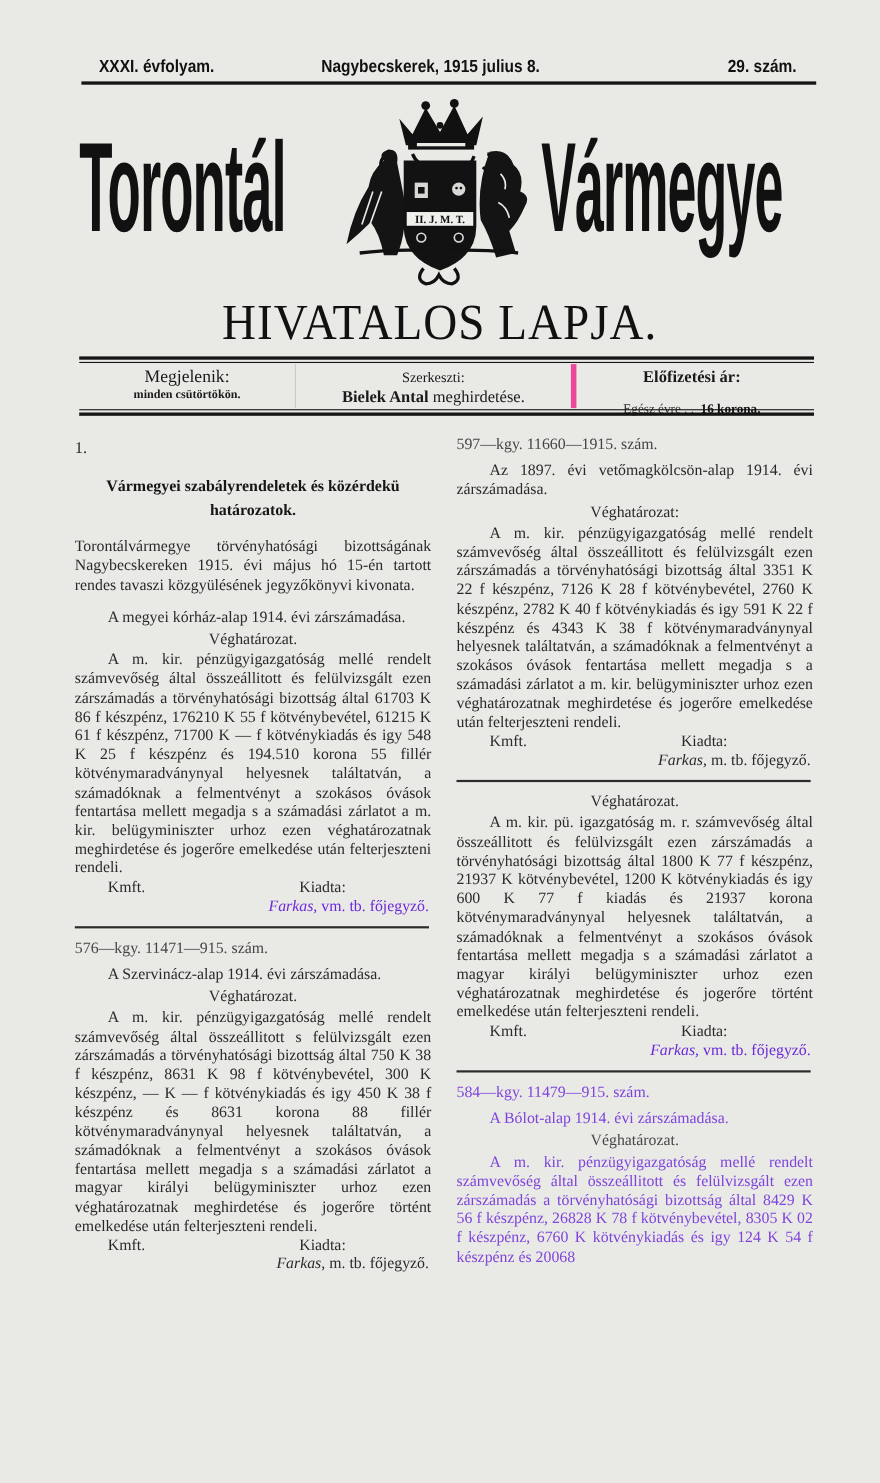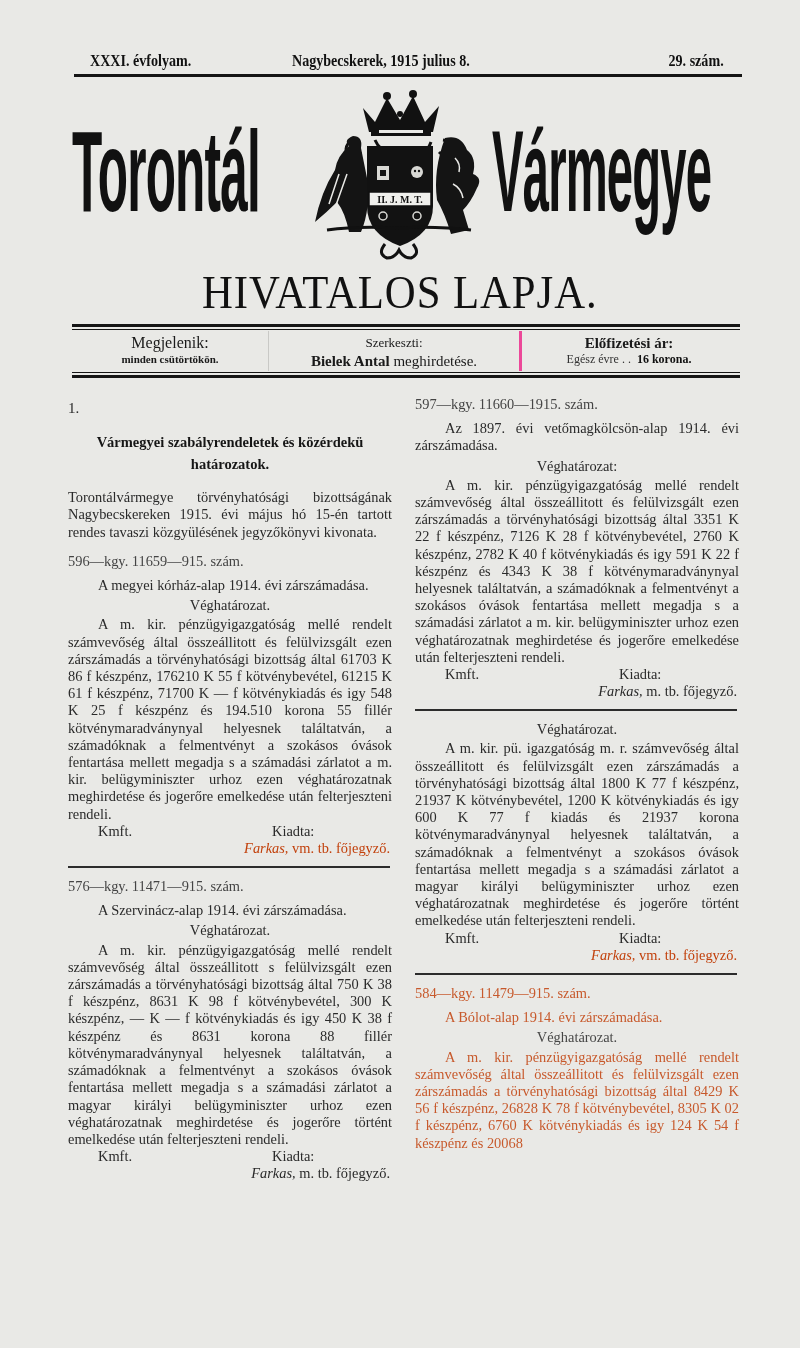--- a/index.html
+++ b/index.html
@@ -8,21 +8,21 @@
     background: #e9e9e6;
     color: #1a1a1a;
     font-family: "Liberation Serif", "DejaVu Serif", serif;
     position: relative;
   }
   .page { position: absolute; left: 0; top: 0; width: 800px; height: 1348px; }
 
   
   .topline {
     position: absolute; left: 74px; top: 48px; width: 668px; height: 26px;
-    font-family: Liberation Serif, serif;
+    font-family: Liberation Sans, sans-serif;
     font-weight: bold; font-size: 16px; letter-spacing: 0px;
     color: #111;
     text-align: center;
   }
   .topline span { position: absolute; top: 4px; transform: scaleX(0.88); transform-origin: left; white-space: nowrap; }
   .topline .vol { left: 16px; }
   .topline .date { left: 218px; }
   .topline .num { right: 18px; transform-origin: right; }
   .rule-top { position: absolute; left: 74px; top: 74px; width: 668px; height: 3px; background: #151515; }
 
@@ -49,29 +49,29 @@
 
   
   .rule-thick { position: absolute; left: 72px; width: 668px; background: #151515; }
   .infobox {
     position: absolute; left: 72px; top: 331px; width: 668px; height: 40px;
   }
   .info-col { position: absolute; top: 0; height: 40px; text-align: center; font-size: 13px; line-height: 16px; }
   .info-col .l1 { display: block; margin-top: 4px; }
   .info-col .l2 { display: block; }
   .info-a { left: 0; width: 196px; }
-  .info-b { left: 196px; width: 250px; border-left: 1px solid #c9c9c6; border-right: 3px solid #ec4899; }
+  .info-b { left: 196px; width: 250px; border-left: 1px solid #c9c9c6; border-right: 5px solid #ec4899; }
   .info-c { left: 446px; width: 222px; }
   .info-a .l1 { font-size: 16px; }
   .info-a .l2 { font-weight: bold; font-size: 11px; }
   .info-b .l1 { font-size: 13px; }
   .info-b .l2 { font-size: 15px; margin-top: 2px; }
   .info-b .l2 b { font-weight: bold; }
   .info-c .l1 { font-weight: bold; font-size: 15px; }
-  .info-c .l2 { font-size: 12px; color: #333; margin-top: 0; }
+  .info-c .l2 { font-size: 12px; color: #333; margin-top: 12px; }
   .info-c .l2 b { color: #111; }
 
   
   .col {
     position: absolute; top: 396px; width: 324px;
     font-size: 14.4px; line-height: 17.2px; color: #2a2a2a;
   }
   .col-left { left: 68px; }
   .col-right { left: 415px; }
   .col p { margin: 0; text-align: justify; text-align-last: left; hyphens: manual; }
@@ -81,21 +81,21 @@
   .refno { color: #444; margin-bottom: 7px !important; }
   .subject { text-indent: 30px; }
   .veg { text-align: center !important; text-align-last: center !important; margin: 3px 0 2px 0 !important; }
   .body-txt { text-indent: 30px; }
   .sign { position: relative; height: 17px; }
   .sign .kmft { position: absolute; left: 30px; text-align: center; }
   .sign .kiadta { position: absolute; left: 204px; }
   .signer { text-align: right; text-align-last: right !important; padding-right: 2px; }
   .signer i { font-style: italic; }
   .sep { height: 2px; background: #2c2c2c; margin: 9px 2px 10px 0; }
-  .faded { color: #c2410c; }
+  .faded { color: #6d28d9; }
   .dim { opacity: 0.85; }
 </style>
 </head>
 <body>
 
 <div class="page">
 
   <div class="topline">
     <span class="vol">XXXI. évfolyam.</span>
     <span class="date">Nagybecskerek, 1915 julius 8.</span>
@@ -166,21 +166,20 @@
   </div>
   <div class="rule-thick" style="top:372px;height:1px;"></div>
   <div class="rule-thick" style="top:375px;height:3px;"></div>
 
   <div class="col col-left">
     <p class="sec-num">1.</p>
     <p class="sec-title">Vármegyei szabályrendeletek és közérdekü határozatok.</p>
     <p class="intro">Torontálvármegye törvényhatósági bizottságának Nagybecskereken 1915. évi május hó 15-én tartott rendes tavaszi közgyülésének jegyzőkönyvi kivonata.</p>
 
     <div>
-      <p class="refno">596—kgy. 11659—915. szám.</p>
       <p class="subject">A megyei kórház-alap 1914. évi zárszámadása.</p>
       <p class="veg">Véghatározat.</p>
       <p class="body-txt">A m. kir. pénzügyigazgatóság mellé rendelt számvevőség által összeállitott és felülvizsgált ezen zárszámadás a törvényhatósági bizottság által 61703 K 86 f készpénz, 176210 K 55 f kötvénybevétel, 61215 K 61 f készpénz, 71700 K — f kötvénykiadás és igy 548 K 25 f készpénz és 194.510 korona 55 fillér kötvénymaradványnyal helyesnek találtatván, a számadóknak a felmentvényt a szokásos óvások fentartása mellett megadja s a számadási zárlatot a m. kir. belügyminiszter urhoz ezen véghatározatnak meghirdetése és jogerőre emelkedése után felterjeszteni rendeli.</p>
       <div class="sign">
         <span class="kmft">Kmft.</span>
         <span class="kiadta">Kiadta:</span>
       </div>
       <p class="signer faded"><i>Farkas,</i> <span>vm. tb. főjegyző.</span></p>
     </div>
     <div class="sep"></div>

